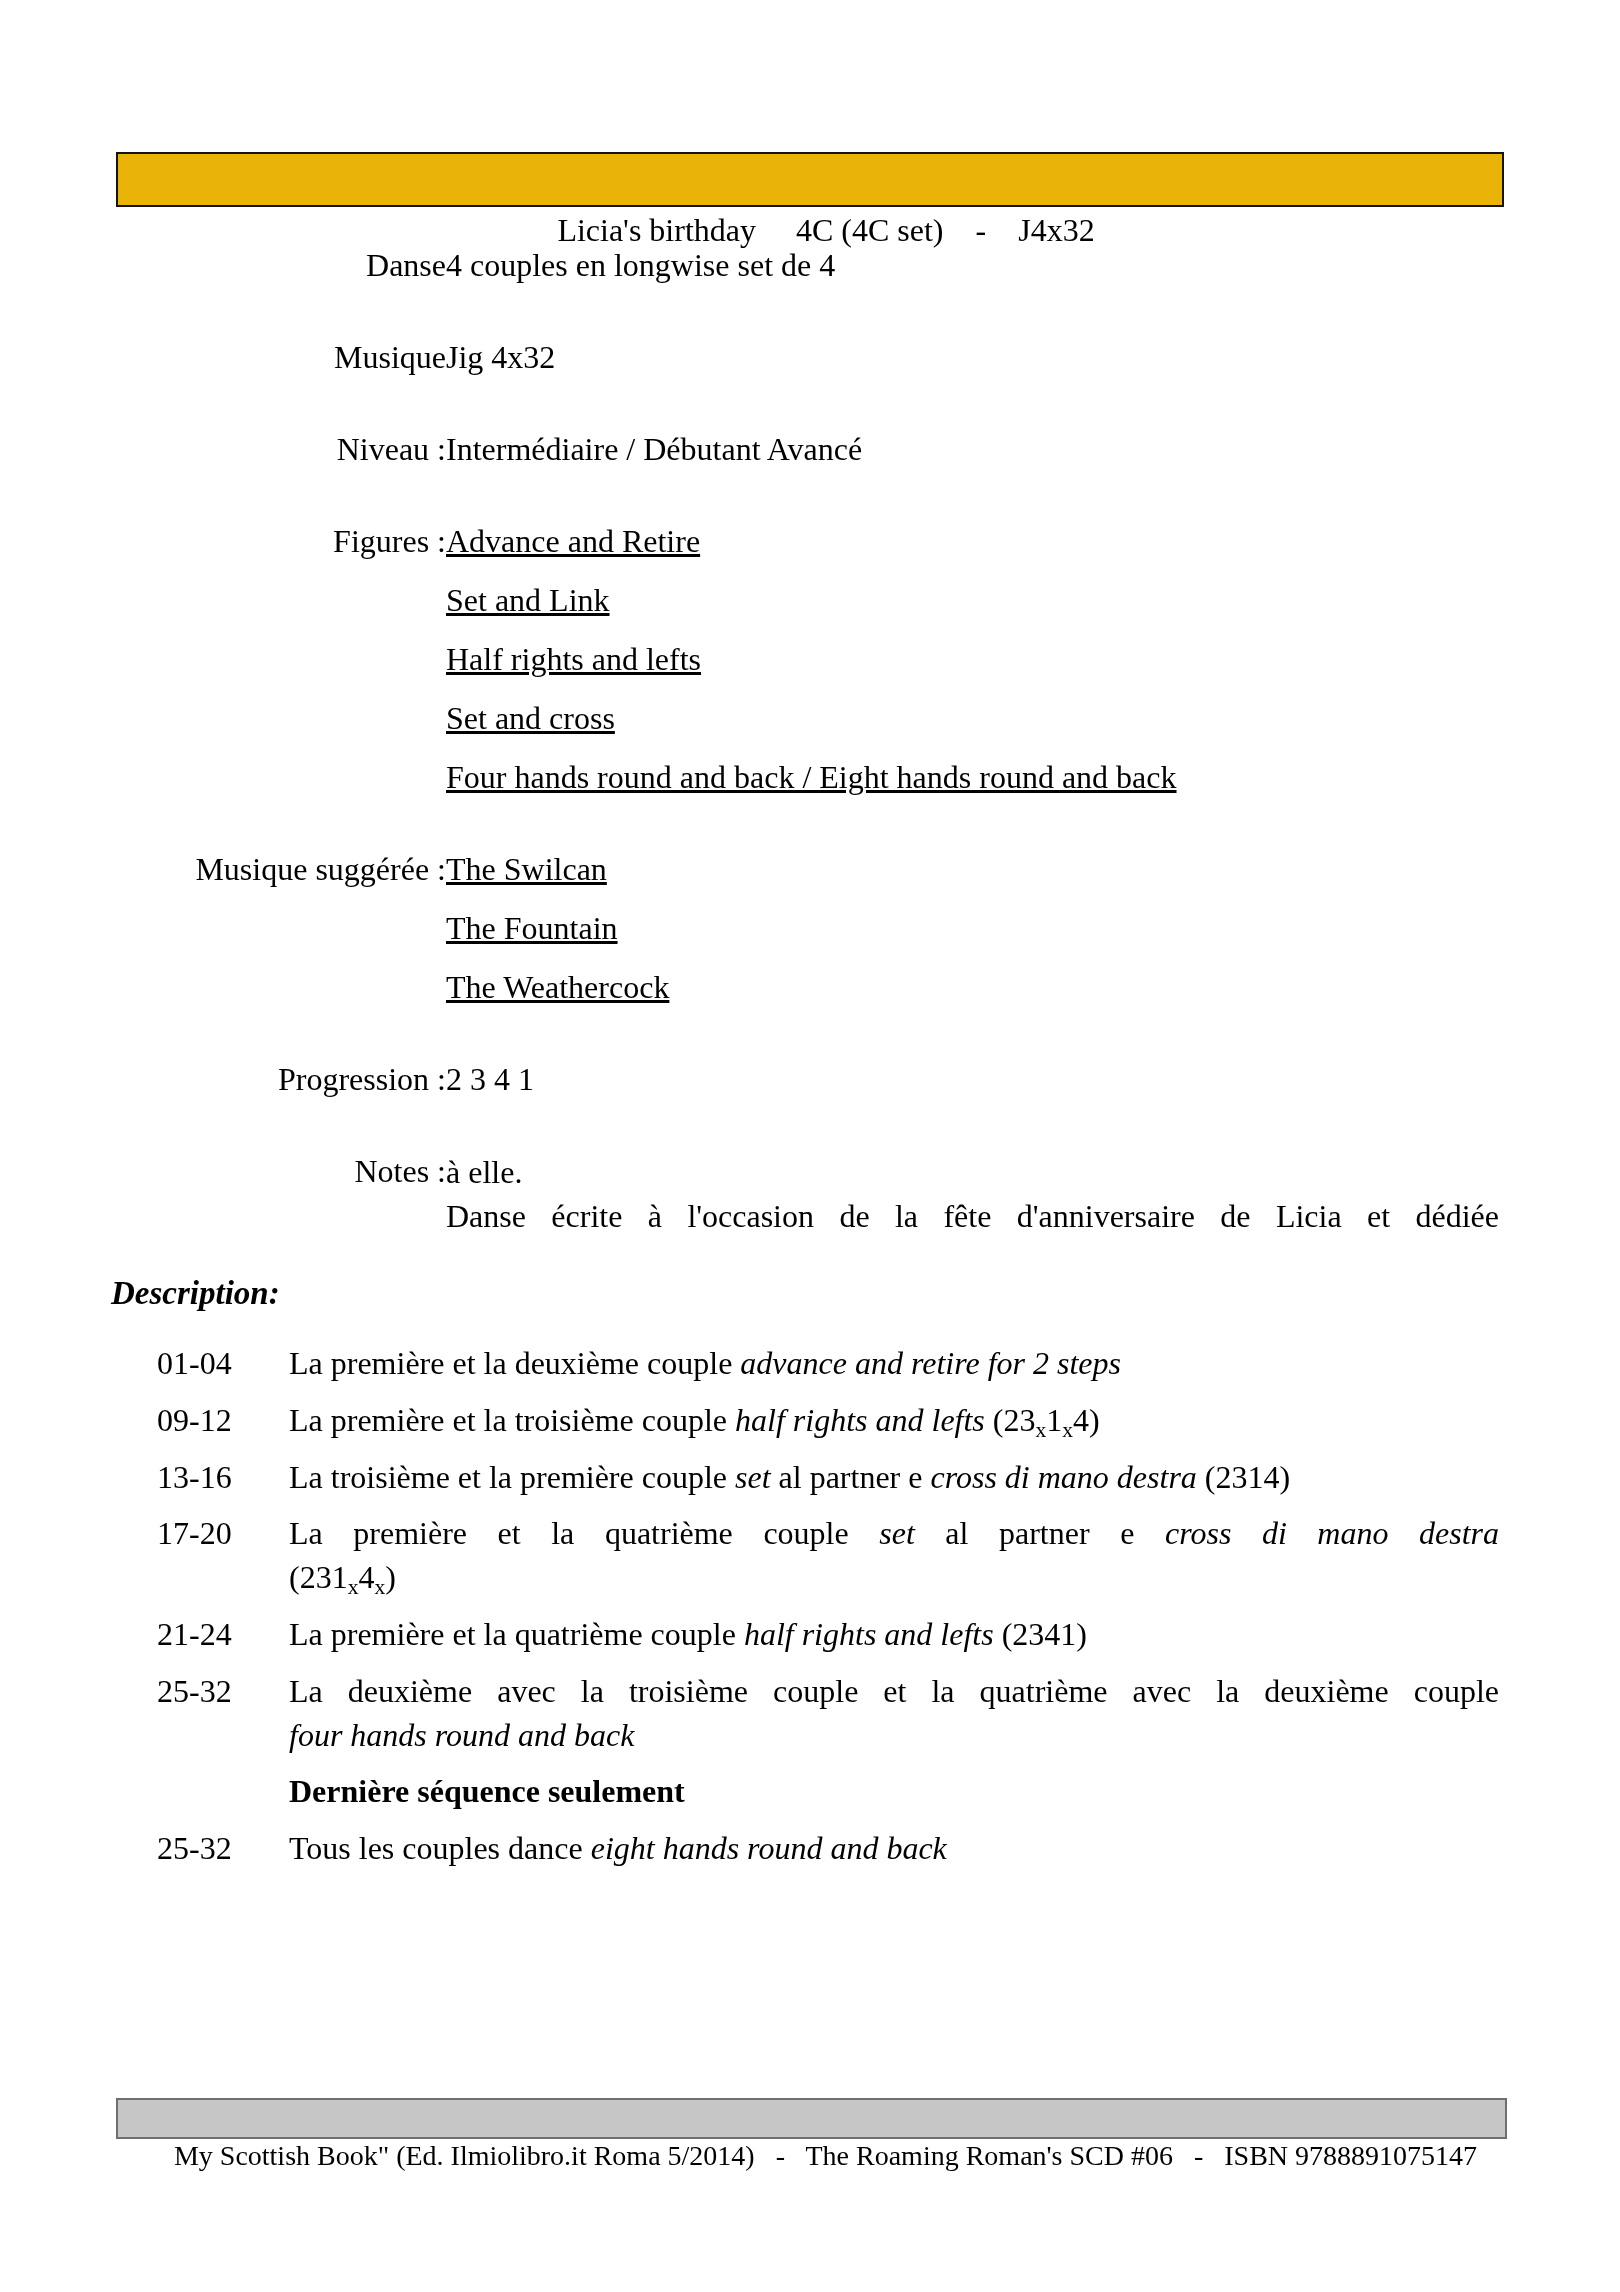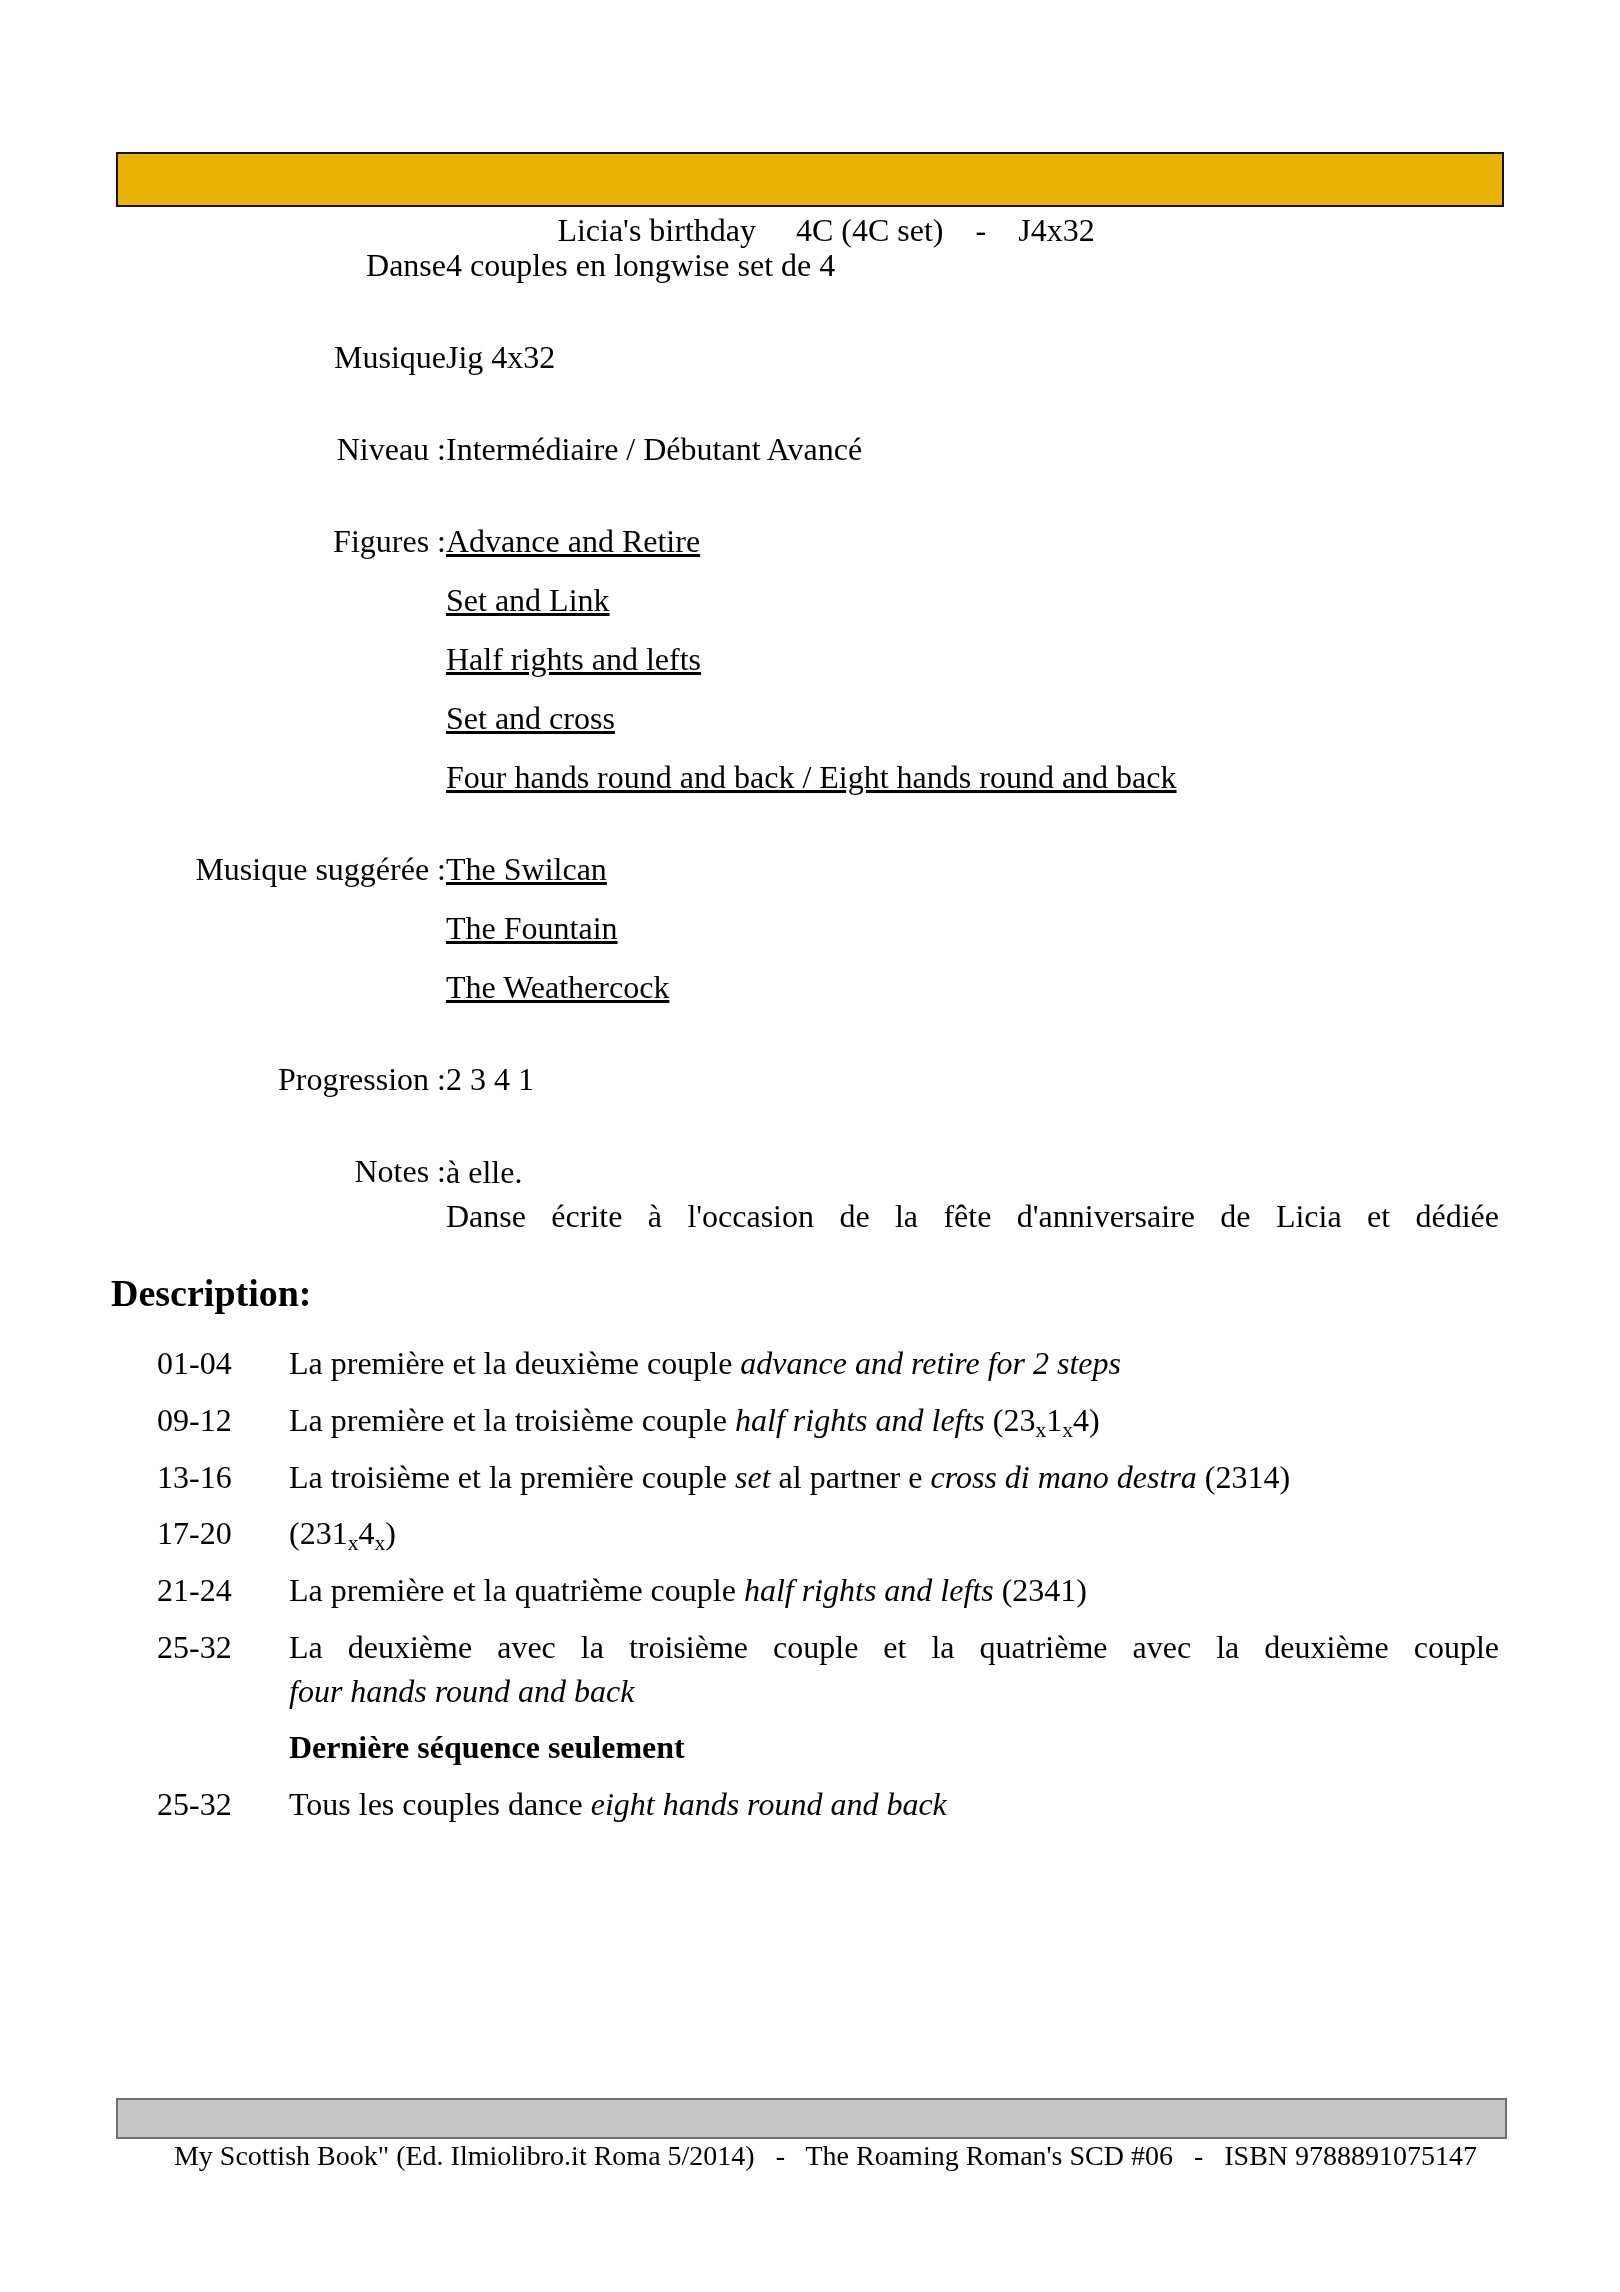--- a/index.html
+++ b/index.html
@@ -41,23 +41,24 @@
   }
   .value .vline { line-height: 59px; text-decoration: underline; }
   .notes-val { padding-top: 7.8px; }
   .notes-val .nline { line-height: 44px; }
   .jline {
     text-align: justify;
     text-align-last: justify;
   }
   .desc-heading {
     margin: 30px 121px 0 111px;
-    font-size: 38px;
+    font-size: 33px;
     font-weight: bold;
     line-height: 44px;
+    font-style: italic;
   }
   .desc-list {
     margin: 26.5px 121px 0 157px;
   }
   .desc-item {
     display: flex;
     margin-bottom: 12.7px;
   }
   .bars {
     width: 132px;
@@ -166,20 +167,21 @@
     </div>
 
     <div class="desc-item">
       <div class="bars">13-16</div>
       <div class="itext"><span>La troisième et la première couple </span><i>set</i><span> al partner e </span><i>cross di mano destra</i><span> (2314)</span></div>
     </div>
 
     <div class="desc-item">
       <div class="bars">17-20</div>
       <div class="itext">
+        <div class="jline"><span>La première et la quatrième couple </span><i>set</i><span> al partner e </span><i>cross di mano destra</i></div>
         <div><span>(231</span><sub class="xs">x</sub><span>4</span><sub class="xs">x</sub><span>)</span></div>
       </div>
     </div>
 
     <div class="desc-item">
       <div class="bars">21-24</div>
       <div class="itext"><span>La première et la quatrième couple </span><i>half rights and lefts</i><span> (2341)</span></div>
     </div>
 
     <div class="desc-item">

